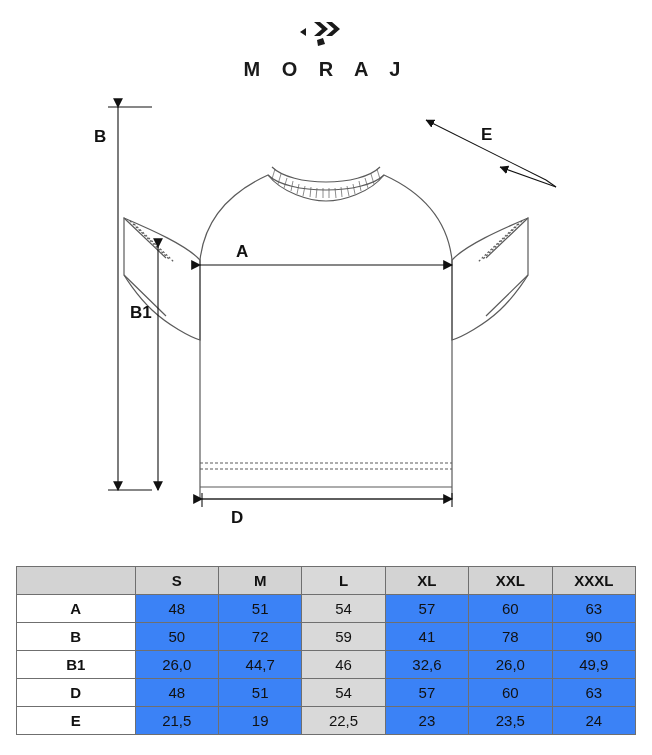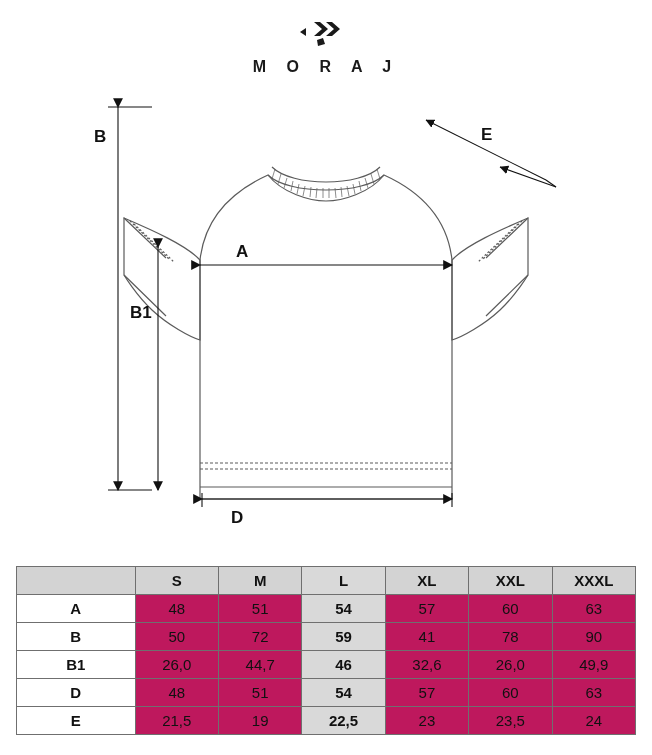--- a/index.html
+++ b/index.html
@@ -30,21 +30,21 @@
   }
   .brand-mark {
     display: block;
     margin: 0 auto;
     width: 60px;
     height: 34px;
   }
   .brand-name {
     display: block;
     margin-top: 6px;
-    font-size: 16px;
+    font-size: 20px;
     font-weight: bold;
     letter-spacing: 8px;
     color: #1a1a1a;
   }
   
   .drawing {
     position: absolute;
     top: 95px;
     left: 0;
     width: 652px;
@@ -69,38 +69,38 @@
     table-layout: fixed;
   }
   table.size-table th,
   table.size-table td {
     border: 1px solid #6f6f6f;
     height: 27px;
     text-align: center;
     font-size: 15px;
     padding: 0;
     color: #111;
-    background: #be185d;
+    background: #3b82f6;
   }
   table.size-table thead th {
     background: #d3d3d3;
     font-weight: bold;
   }
   table.size-table thead th.corner {
     background: #d3d3d3;
   }
   table.size-table tbody th {
     font-weight: bold;
     background: #ffffff;
   }
   table.size-table col.c-row { width: 118px; }
   table.size-table col.c-size { width: 83px; }
   td.highlight, th.highlight {
     background: #d9d9d9 !important;
-    font-weight: bold;
+    font-weight: normal;
   }
 </style>
 </head>
 <body>
 
 <div class="page">
 
   <div class="brand">
     <svg class="brand-mark" viewBox="0 0 60 34">
       <polygon points="4,14 10,10 10,18" fill="#1a1a1a"></polygon>

